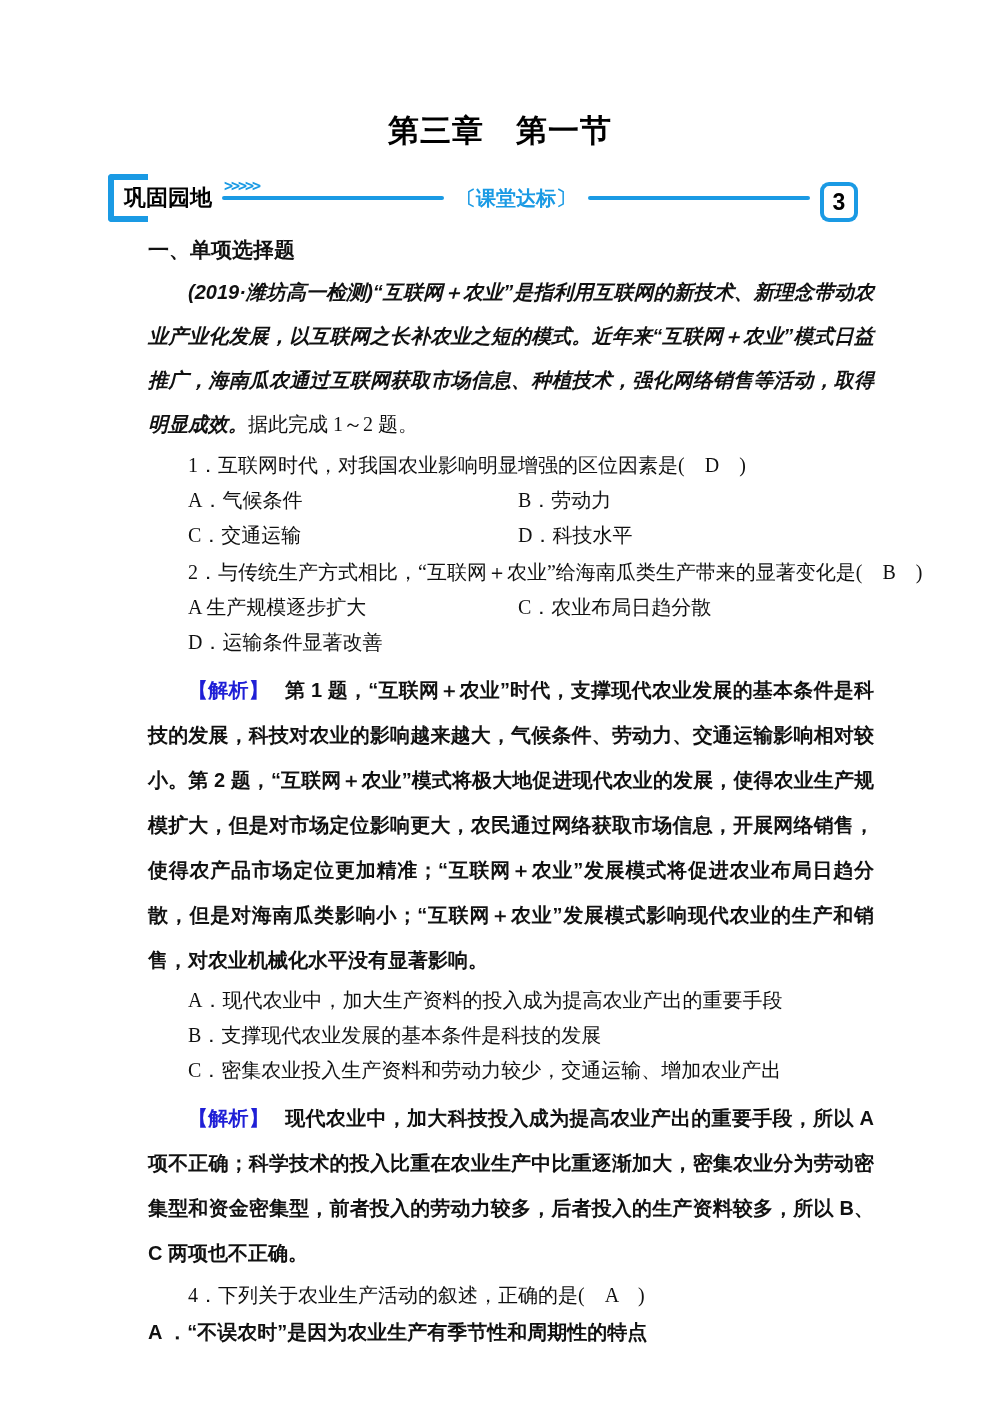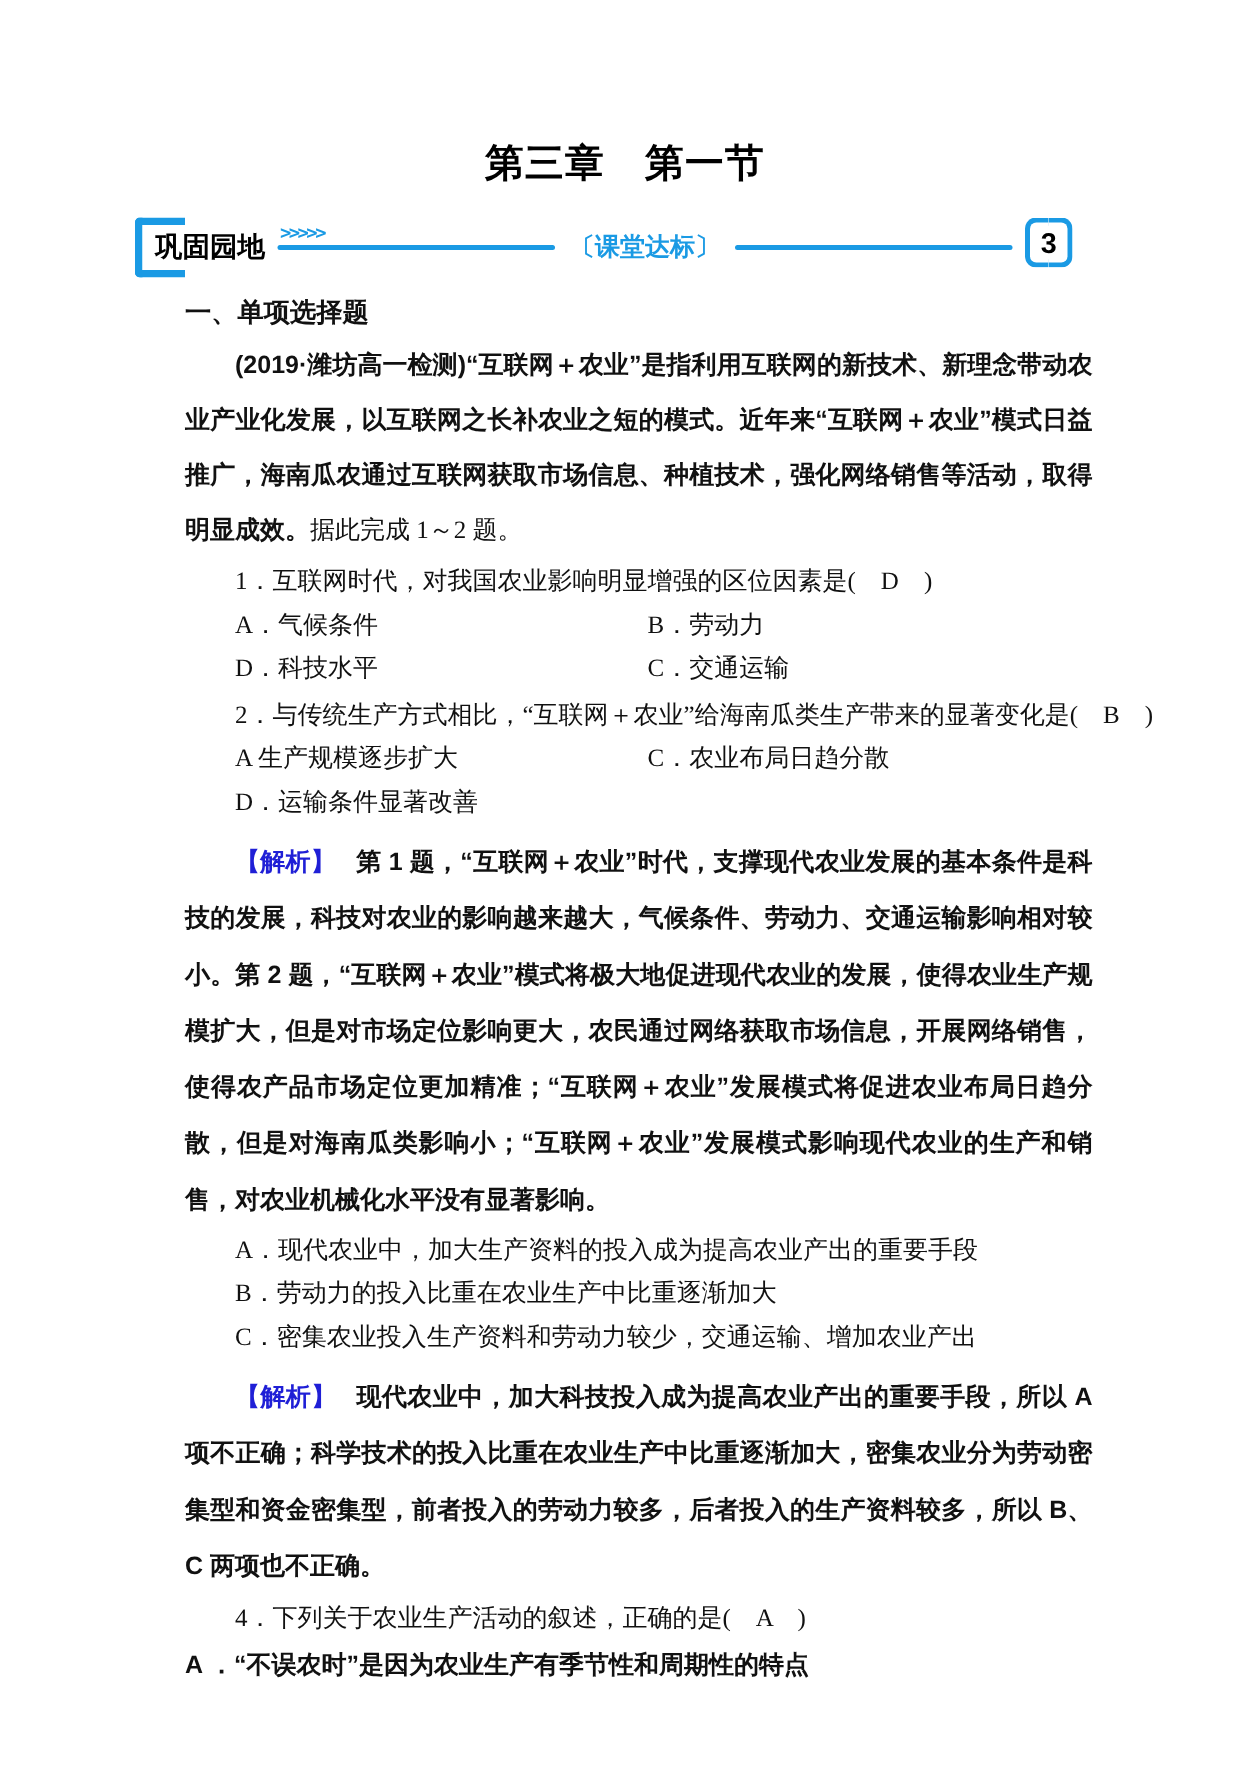--- a/index.html
+++ b/index.html
@@ -25,21 +25,21 @@
     text-align:center;
     font-family:"Liberation Sans","DejaVu Sans",sans-serif;
     font-weight:bold;
     font-size:31px;
     letter-spacing:1px;
     color:#000;
   }
   
   .banner{
     display:flex;
-    align-items:flex-start;
+    align-items:flex-end;
     width:750px;
     height:48px;
     margin:22px 0 0 108px;
   }
   .gu-wrap{
     position:relative;
     height:48px;
     display:flex;
     align-items:center;
     padding:0 10px 0 16px;
@@ -122,20 +122,21 @@
   .intro{
     margin-top:6px;
     text-align:justify;
     text-indent:2em;
     font-size:20px;
     line-height:44px;
   }
   .intro .lead{
     font-family:"Liberation Sans","DejaVu Sans",sans-serif;
     font-weight:bold;
+    font-style:italic;
   }
   .intro .tail{
     font-family:"Liberation Serif","DejaVu Serif",serif;
     font-weight:normal;
   }
   .stem{
     padding-left:40px;
     font-size:20px;
     line-height:35px;
     white-space:nowrap;
@@ -203,40 +204,40 @@
 
   <div class="body-col">
 
     <p class="intro"><span class="lead">(2019·潍坊高一检测)“互联网＋农业”是指利用互联网的新技术、新理念带动农业产业化发展，以互联网之长补农业之短的模式。近年来“互联网＋农业”模式日益推广，海南瓜农通过互联网获取市场信息、种植技术，强化网络销售等活动，取得明显成效。</span><span class="tail">据此完成 1～2 题。</span></p>
 
     <div>
       <p class="stem"><span>1．</span><span>互联网时代，对我国农业影响明显增强的区位因素是(　</span><span>D</span><span>　)</span></p>
       <div class="opts2">
         <span class="opt"><span>A．</span><span>气候条件</span></span>
         <span class="opt"><span>B．</span><span>劳动力</span></span>
+        <span class="opt"><span>C．</span><span>交通运输</span></span>
         <span class="opt"><span>D．</span><span>科技水平</span></span>
-        <span class="opt"><span>C．</span><span>交通运输</span></span>
       </div>
     </div>
 
     <div>
       <p class="stem"><span>2．</span><span>与传统生产方式相比，“互联网＋农业”给海南瓜类生产带来的显著变化是(　</span><span>B</span><span>　)</span></p>
       <div class="opts2">
         <span class="opt"><span>A </span><span>生产规模逐步扩大</span></span>
         <span class="opt"><span>C．</span><span>农业布局日趋分散</span></span>
         <span class="opt"><span>D．</span><span>运输条件显著改善</span></span>
       </div>
     </div>
 
     <p class="jiexi"><span class="tag">【解析】</span><span>第 1 题，“互联网＋农业”时代，支撑现代农业发展的基本条件是科技的发展，科技对农业的影响越来越大，气候条件、劳动力、交通运输影响相对较小。第 2 题，“互联网＋农业”模式将极大地促进现代农业的发展，使得农业生产规模扩大，但是对市场定位影响更大，农民通过网络获取市场信息，开展网络销售，使得农产品市场定位更加精准；“互联网＋农业”发展模式将促进农业布局日趋分散，但是对海南瓜类影响小；“互联网＋农业”发展模式影响现代农业的生产和销售，对农业机械化水平没有显著影响。</span></p>
 
     <div>
       <div class="opts1">
         <span class="opt"><span>A．</span><span>现代农业中，加大生产资料的投入成为提高农业产出的重要手段</span></span>
-        <span class="opt"><span>B．</span><span>劳动力的投入比重在农业生产中比重逐渐加大</span></span>
+        <span class="opt"><span>B．</span><span>支撑现代农业发展的基本条件是科技的发展</span></span>
         <span class="opt"><span>C．</span><span>密集农业投入生产资料和劳动力较少，交通运输、增加农业产出</span></span>
       </div>
     </div>
 
     <p class="jiexi"><span class="tag">【解析】</span><span>现代农业中，加大科技投入成为提高农业产出的重要手段，所以 A 项不正确；科学技术的投入比重在农业生产中比重逐渐加大，密集农业分为劳动密集型和资金密集型，前者投入的劳动力较多，后者投入的生产资料较多，所以 B、C 两项也不正确。</span></p>
 
     <div>
       <p class="stem"><span>4．</span><span>下列关于农业生产活动的叙述，正确的是(　</span><span>A</span><span>　)</span></p>
       <p class="q4-option"><span>A ．</span><span>“不误农时”是因为农业生产有季节性和周期性的特点</span></p>
     </div>

